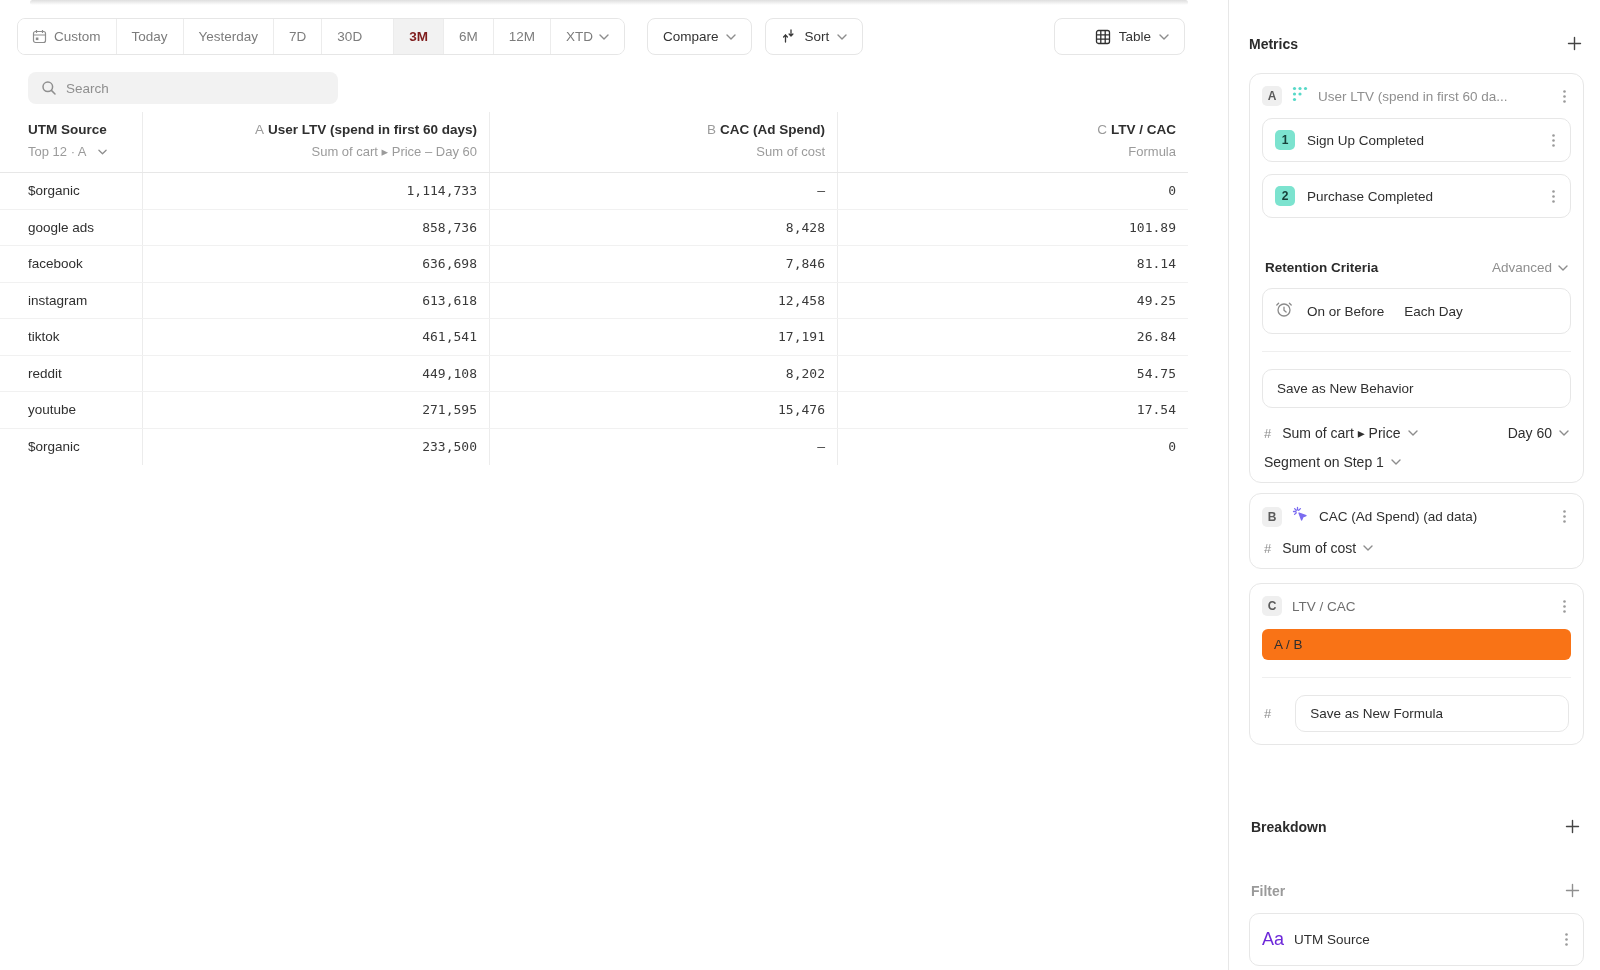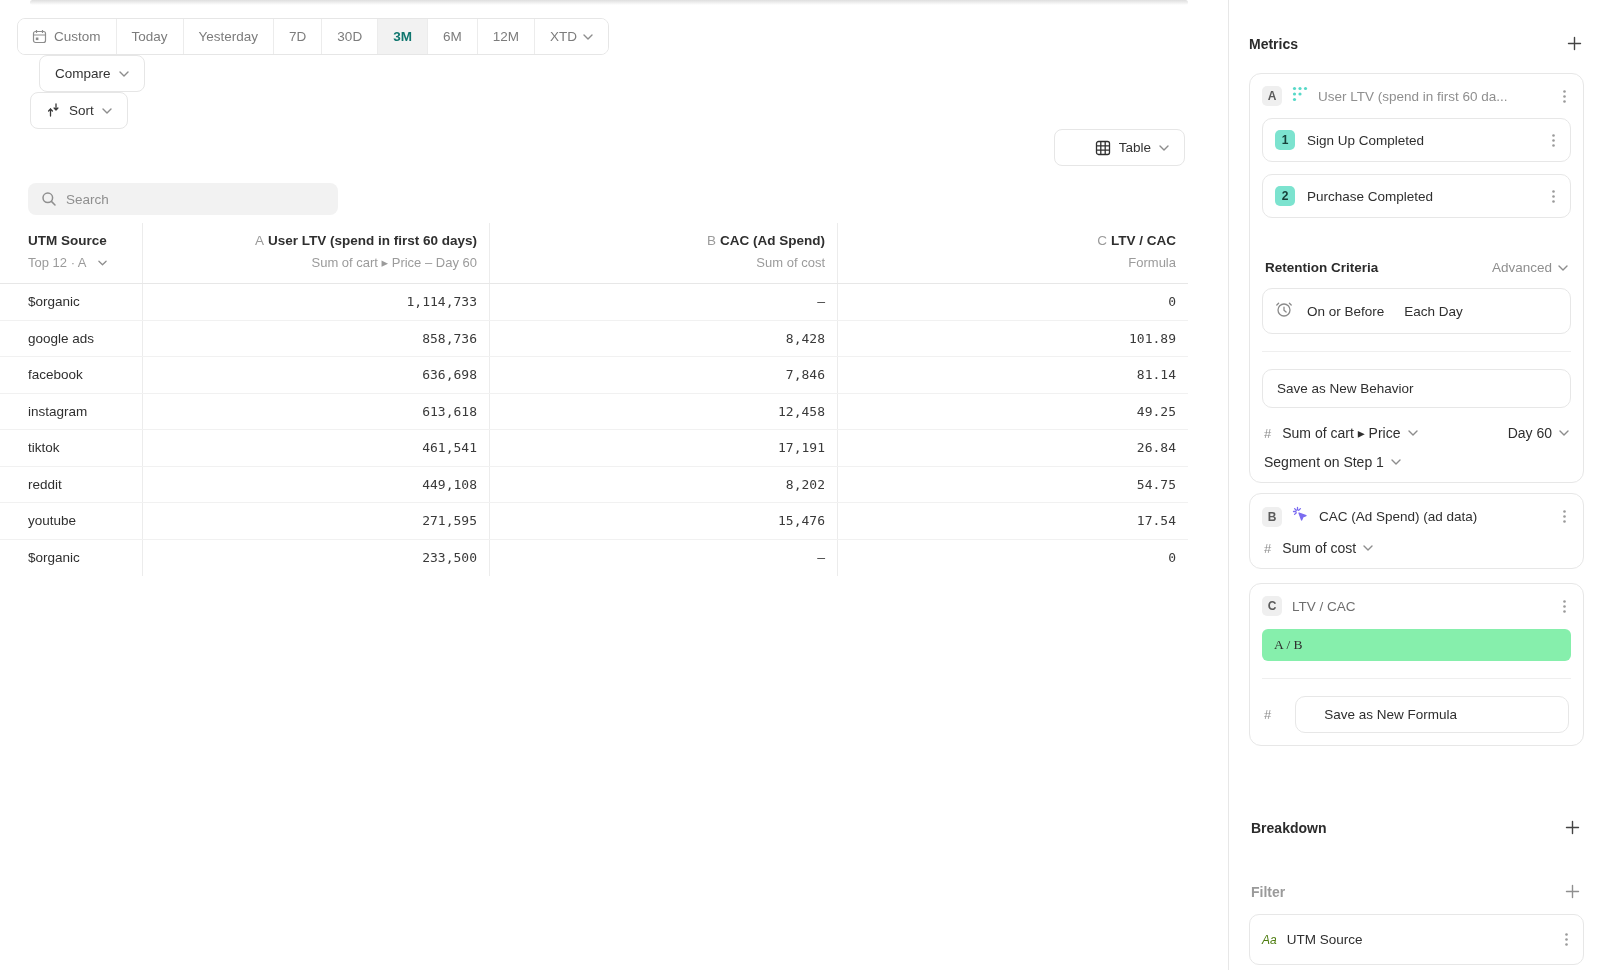--- a/index.html
+++ b/index.html
@@ -5,28 +5,28 @@
   * { margin:0; padding:0; box-sizing:border-box; }
   html,body { width:1600px; height:970px; overflow:hidden; background:#fff;
               font-family:"Liberation Sans", sans-serif; color:#2f2f2f; }
   .app { display:flex; width:1600px; height:970px; }
 
   
   .main { position:relative; width:1228px; flex:0 0 1228px; }
   .top-shade { position:absolute; top:0; left:30px; width:1158px; height:5px;
                background:linear-gradient(#dedede, rgba(255,255,255,0)); border-radius:3px; }
 
-  .toolbar { display:flex; align-items:flex-start; margin:18px 0 0 17px; padding-right:43px;flex-direction:column; }
+  .toolbar { display:flex; align-items:center; margin:18px 0 0 17px; padding-right:43px; }
   .seg { display:flex; align-items:stretch; border:1px solid #e6e6e6; border-radius:8px;
          overflow:hidden; height:37px; background:#fff; }
   .seg-btn { display:flex; align-items:center; gap:7px; padding:0 15px; background:#fff;
              border:none; border-left:1px solid #ececec; font-family:inherit;
              font-size:13.5px; color:#7c7c7c; cursor:pointer; white-space:nowrap; }
   .seg-btn:first-child { border-left:none; }
-  .seg-btn.selected { background:#f2f2f2; color:#0f766e; font-weight:bold; }
+  .seg-btn.selected { background:#f2f2f2; color:#7f1d1d; font-weight:bold;margin-left:16px; }
   .btn { display:flex; align-items:center; gap:8px; height:37px; padding:0 15px;
          border:1px solid #e6e6e6; border-radius:8px; background:#fff;
          font-family:inherit; font-size:13.5px; color:#333; cursor:pointer; white-space:nowrap; }
   .btn.compare { margin-left:22px; }
   .btn.sort { margin-left:13px; }
   .btn.view { margin-left:auto;padding-left:40px; }
   .chev { color:#8d8d8d; display:inline-flex; }
   .seg-btn .chev { margin-left:-1px; }
 
   .search-wrap { position:relative; margin:17px 0 0 28px; width:310px; }
@@ -93,31 +93,31 @@
   .save-btn { width:100%; text-align:left; border:1px solid #e7e7e7; border-radius:10px; background:#fff;
               padding:11px 14px; font-family:inherit; font-size:13.5px; color:#2f2f2f; cursor:pointer; }
   .measure-row { display:flex; align-items:center; margin-top:17px; padding:0 2px; font-size:13.5px; }
   .hash { color:#8f8f8f; font-size:13px; margin-right:11px; }
   .prop-dd { display:flex; align-items:center; gap:7px; background:none; border:none; cursor:pointer;
              font-family:inherit; font-size:14px; color:#2f2f2f; padding:0; }
   .right-dd { margin-left:auto; }
   .segment-row { margin-top:13px; padding:0 2px; }
   .card-b .measure-row { margin-top:13px; }
 
-  .formula-field { margin-top:13px; background:#86efac; border-radius:6px; padding:8px 12px;
-                   font-size:13.5px; color:#2f2f2f; cursor:text;font-family:Liberation Serif, serif; }
+  .formula-field { margin-top:13px; background:#f97316; border-radius:6px; padding:8px 12px;
+                   font-size:13.5px; color:#2f2f2f; cursor:text; }
   .formula-save-row { display:flex; align-items:center; margin-top:2px; padding:0 2px; }
   .save-formula-btn { flex:1; margin-left:13px; text-align:left; border:1px solid #e7e7e7; border-radius:10px;
-                      background:#fff; padding:10px 28px; font-family:inherit; font-size:13.5px; color:#2f2f2f; cursor:pointer; }
+                      background:#fff; padding:10px 14px; font-family:inherit; font-size:13.5px; color:#2f2f2f; cursor:pointer; }
 
   .filter-head { margin-top:45px; padding:0 2px; }
   .breakdown-head { margin-top:72px; padding:0 2px; }
   .bd-card { display:flex; align-items:center; gap:10px; border:1px solid #e7e7e7; border-radius:10px;
              padding:15px 10px 15px 12px; margin-top:13px; cursor:pointer; background:#fff; }
-  .aa { color:#4d7c0f; font-size:12px;font-style:italic; }
+  .aa { color:#6d28d9; font-size:18px; }
   .bd-label { flex:1; font-size:13.5px; color:#2f2f2f; }
 </style>
 </head>
 <body>
 
 <div class="app">
 
   <div class="main">
     <div class="top-shade"></div>
 

